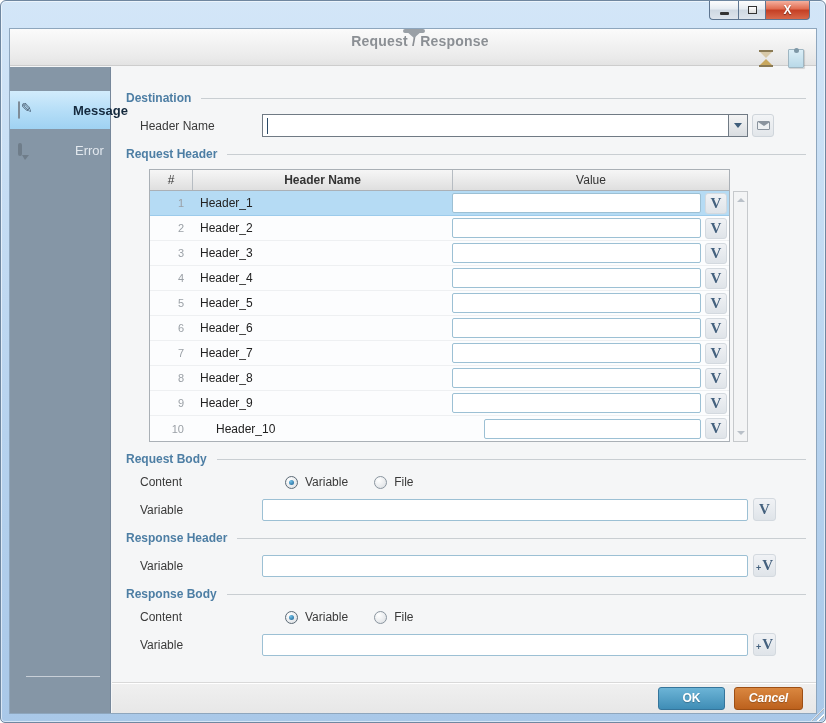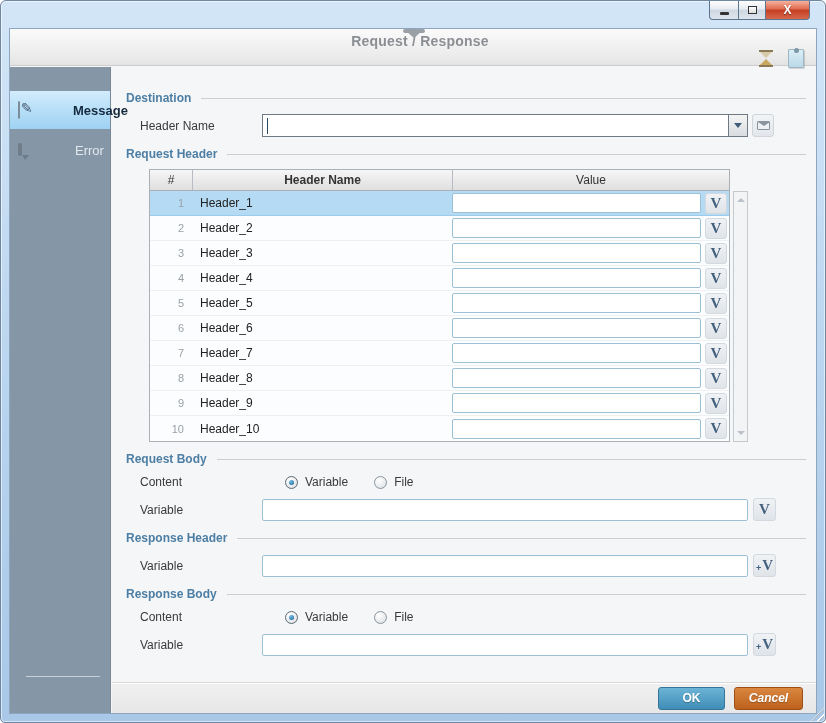--- a/index.html
+++ b/index.html
@@ -84,21 +84,21 @@
   .env-sm::before { content:""; position:absolute; left:0; top:0; border-left:6px solid transparent; border-right:6px solid transparent; border-top:4px solid #8a949e; }
 
   
   .tblwrap { position:relative; margin:8px 0 0 23px; width:581px; }
   .tbl { border:1px solid #aab0b6; background:#fbfcfd; }
   .thead { display:flex; height:21px; background:linear-gradient(#f6f6f6,#dfdfdf); border-bottom:1px solid #aab0b6; }
   .th { display:flex; align-items:center; justify-content:center; font-size:12px; color:#333; }
   .th + .th { border-left:1px solid #b6bcc2; }
   .th.c0 { width:42px; } .th.c1 { width:260px;font-weight:bold; } .th.c2 { flex:1; }
   .trow { display:flex; align-items:center; height:25px; border-bottom:1px solid #eef0f2; background:#fcfdfe; }
-  .trow:last-child { border-bottom:none; }
+  .trow:last-child { border-bottom:none;gap:16px; }
   .trow.sel { background:#b5dbf4; border-bottom:1px solid #9ccbeb; }
   .td-num { width:42px; text-align:right; padding-right:8px; color:#9aa0a6; font-size:11px; }
   .td-name { width:260px; padding-left:8px; color:#222; }
   .td-val { flex:1; display:flex; align-items:center; }
   .td-val .txt { flex:1; height:20px; }
   .td-val .vbtn { width:22px; height:21px; margin:0 2px 0 4px; }
   .scroll { position:absolute; top:22px; right:-18px; bottom:0; width:15px; background:#f3f4f5; border:1px solid #c6c9cc; }
   .s-arrow { position:absolute; left:0; right:0; height:14px; display:flex; align-items:center; justify-content:center; cursor:pointer; }
   .s-arrow.up { top:1px; } .s-arrow.down { bottom:1px; }
   .chev-up { width:0; height:0; border-left:4px solid transparent; border-right:4px solid transparent; border-bottom:4px solid #b9c0c8; }

